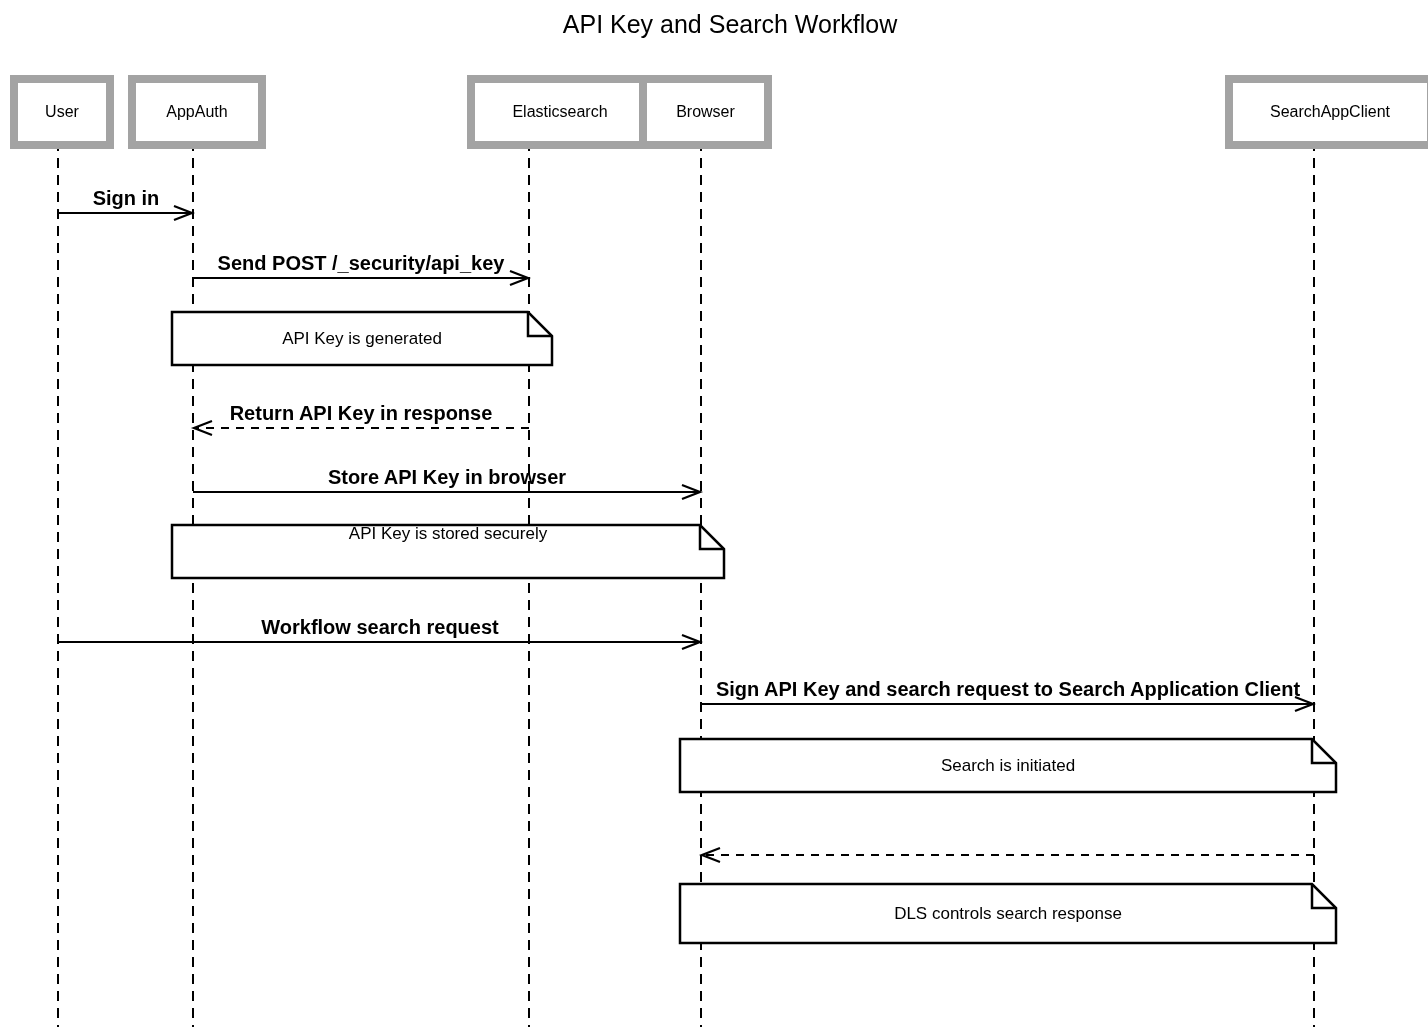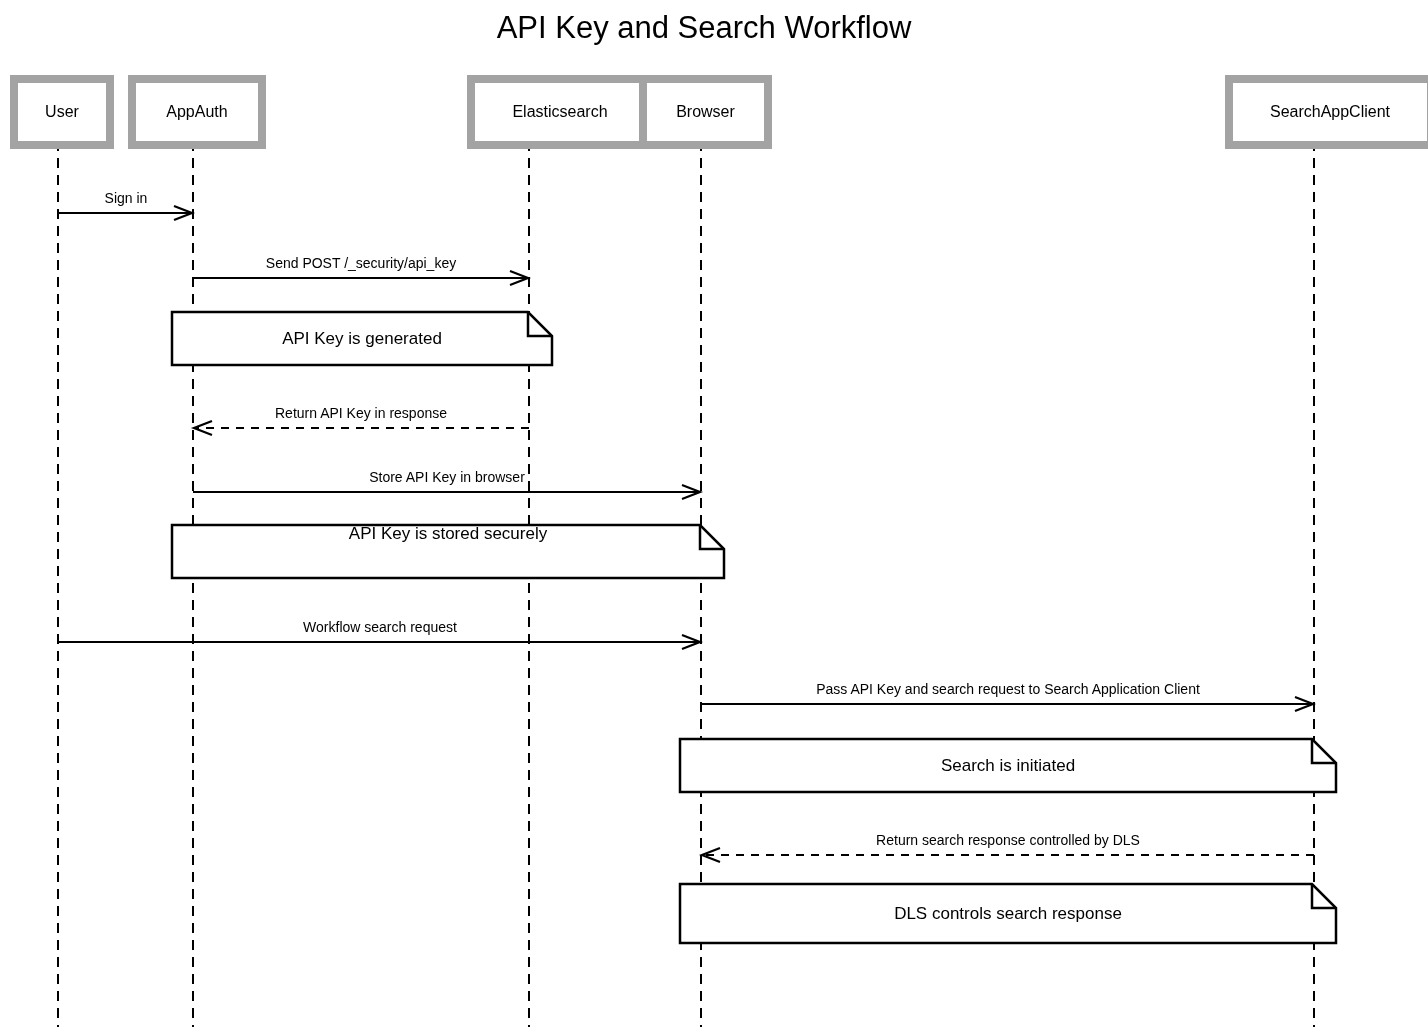--- a/index.html
+++ b/index.html
@@ -6,32 +6,32 @@
   .stage{
     position:relative;
     width:1428px;height:1027px;
     background:#ffffff;
     font-family:"Liberation Sans","DejaVu Sans",sans-serif;
     color:#000;
     overflow:hidden;
   }
   svg.layer{position:absolute;left:0;top:0;}
   .title{
-    position:absolute;left:704px;top:10px;transform:translateX(-50%);
-    font-size:31px;font-weight:500;white-space:nowrap;
+    position:absolute;left:730px;top:10px;transform:translateX(-50%);
+    font-size:25px;font-weight:500;white-space:nowrap;
   }
   .participant{
     position:absolute;top:75px;height:58px;
     border:8px solid #a3a3a3;background:#fff;
     display:flex;align-items:center;justify-content:center;
     font-size:16px;white-space:nowrap;box-sizing:content-box;
   }
   .lbl{
     position:absolute;transform:translateX(-50%);
-    font-size:14px;line-height:20px;white-space:nowrap;
+    font-size:20px;line-height:20px;white-space:nowrap;font-weight:bold;
   }
   .note-text{
     position:absolute;transform:translate(-50%,-50%);
     font-size:17px;white-space:nowrap;
   }
 </style>
 </head>
 <body>
 
 <div class="stage">
@@ -91,21 +91,20 @@
     </div>
   <div class="participant" style="left:1213px;width:194px;margin-left:12px;">
       <span>SearchAppClient</span>
     </div>
 
   <div class="lbl" style="left:126px;top:188px;">Sign in</div>
   <div class="lbl" style="left:361px;top:253px;">Send POST /_security/api_key</div>
   <div class="lbl" style="left:361px;top:403px;">Return API Key in response</div>
   <div class="lbl" style="left:447px;top:467px;">Store API Key in browser</div>
   <div class="lbl" style="left:380px;top:617px;">Workflow search request</div>
-  <div class="lbl" style="left:1008px;top:679px;">Pass API Key and search request to Search Application Client</div>
-  <div class="lbl" style="left:1008px;top:830px;">Return search response controlled by DLS</div>
+  <div class="lbl" style="left:1008px;top:679px;">Sign API Key and search request to Search Application Client</div>
 
   <div class="note-text" style="left:362px;top:339px;">API Key is generated</div>
   <div class="note-text" style="left:448px;top:534px;">API Key is stored securely</div>
   <div class="note-text" style="left:1008px;top:766px;">Search is initiated</div>
   <div class="note-text" style="left:1008px;top:914px;">DLS controls search response</div>
 
 </div>
 
 </body></html>

